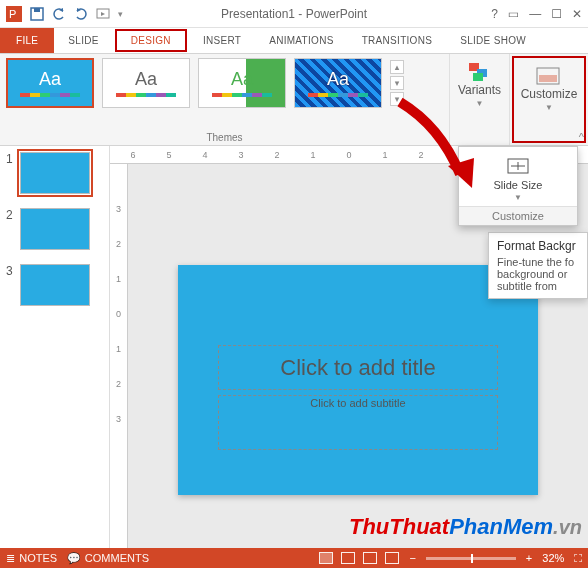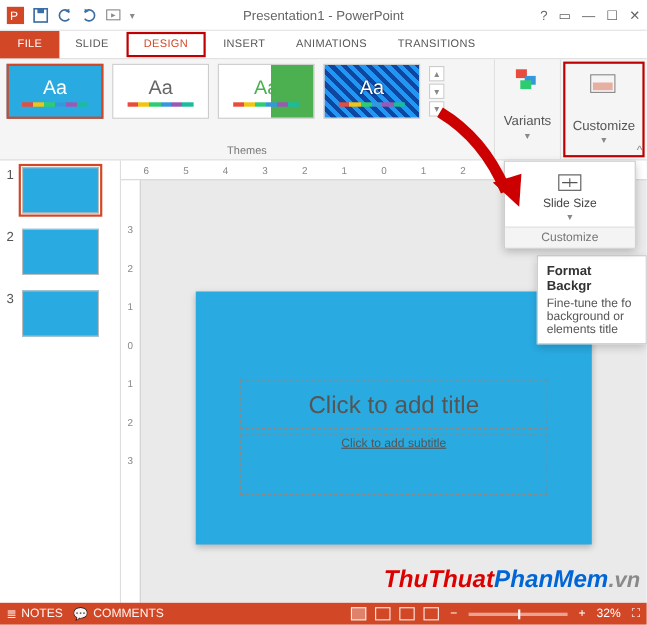--- a/index.html
+++ b/index.html
@@ -33,53 +33,53 @@
   .theme-thumb.t4 { background: repeating-linear-gradient(45deg,#2196f3 0 4px,#0d47a1 4px 8px); }
   .theme-thumb.t4 .aa { color:#fff; text-shadow:0 0 2px #003; }
   .spin { display:flex; flex-direction:column; gap:2px; }
   .spin span{ font-size:9px; color:#888; border:1px solid #ccc; width:14px; height:14px; display:flex;align-items:center;justify-content:center; background:#fff;}
   .group-label { text-align:center; font-size:10px; color:#777; margin-top:auto; }
 
   .variants-group, .customize-group { display:flex; flex-direction:column; align-items:center; padding:4px 6px; border-right:1px solid #e0e0e0; justify-content:flex-start; }
   .variants-group { width:60px; }
   .customize-group { width:74px; border:2px solid #c00000; margin:2px; }
   .big-btn-icon { width:28px; height:24px; display:flex; align-items:center; justify-content:center; margin-top:2px;}
-  .big-btn-label { font-size:12px; color:#555; margin-top:20px; text-align:center; line-height:1.1;}
+  .big-btn-label { font-size:12px; color:#555; margin-top:0; text-align:center; line-height:1.1;}
   .dd-caret { font-size:8px; color:#888; margin-top:2px;}
 
   .collapse-rib { position:absolute; right:4px; bottom:2px; font-size:11px; color:#888; }
 
   
   .main { display:flex; height: calc(568px - 28px - 26px - 92px - 20px); position:relative;}
   .sidebar { width:110px; background:#fff; border-right:1px solid #ddd; padding:6px 6px; }
   .thumb-row { display:flex; align-items:flex-start; gap:4px; margin-bottom:14px;}
   .thumb-row .num { font-size:12px; color:#555; width:10px; }
   .slide-thumb { width:70px; height:42px; background:#29abe2; border:1px solid #bbb; }
   .slide-thumb.sel { outline:2px solid #d24726; outline-offset:1px; }
 
   .editor { flex:1; position:relative; background:#eaeaea; }
   .ruler-h { height:18px; background:#fff; border-bottom:1px solid #ccc; font-size:9px; color:#888; display:flex; align-items:center; padding-left:18px; gap:26px; }
   .ruler-h span { width:10px; text-align:center;}
   .body-row { display:flex; height:calc(100% - 18px); }
   .ruler-v { width:18px; background:#fff; border-right:1px solid #ccc; font-size:9px; color:#888; display:flex; flex-direction:column; align-items:center; padding-top:40px; gap:25px; }
   .canvas-wrap { flex:1; display:flex; align-items:center; justify-content:center; padding:20px 10px;margin-top:48px; }
   .slide-canvas { width:360px; height:230px; background:#29abe2; box-shadow:0 2px 6px rgba(0,0,0,.25); position:relative; }
   .ph-title { position:absolute; left:40px; right:40px; top:80px; height:45px; border:1px dashed #888; display:flex; align-items:center; justify-content:center; color:#555; font-size:22px; }
-  .ph-sub { position:absolute; left:40px; right:40px; top:130px; height:55px; border:1px dashed #888; display:flex; align-items:flex-start; justify-content:center; color:#555; font-size:11px; padding-top:1px;text-decoration:underline; }
+  .ph-sub { position:absolute; left:40px; right:40px; top:130px; height:55px; border:1px dashed #888; display:flex; align-items:flex-start; justify-content:center; color:#555; font-size:11px; padding-top:1px; }
 
   
   .dropdown { position:absolute; top:146px; right:10px; width:120px; background:#fff; border:1px solid #c8c8c8; box-shadow:0 3px 8px rgba(0,0,0,.25); z-index:20; }
   .dd-row { display:flex; }
   .dd-item { flex:1; display:flex; flex-direction:column; align-items:center; padding:6px 2px 4px; font-size:11px; color:#444; cursor:pointer; }
   .dd-item.hl { outline:2px solid #d24726; outline-offset:-2px; }
   .dd-item .ic { height:26px; display:flex; align-items:center; justify-content:center; }
   .dd-footer { border-top:1px solid #e0e0e0; text-align:center; font-size:11px; color:#777; padding:3px 0; background:#f4f4f4;}
 
   .tooltip { position:absolute; top:232px; right:0; width:100px; background:#fff; border:1px solid #c8c8c8; box-shadow:0 3px 8px rgba(0,0,0,.2); padding:6px 8px; font-size:11px; color:#555; z-index:19; }
-  .tooltip .tt-title { font-weight:bold; color:#333; margin-bottom:3px; font-size:12px; }
+  .tooltip .tt-title { font-weight:normal; color:#333; margin-bottom:3px; font-size:12px; }
 
   
   .arrow { position:absolute; top:96px; right:108px; z-index:21; pointer-events:none;}
 
   
   .watermark { position:absolute; right:6px; bottom:28px; font-size:22px; font-style:italic; font-weight:bold; z-index:30; pointer-events:none; }
   .wm1{color:#dc0000;} .wm2{color:#0066d6;} .wm3{color:#8a8a8a; font-style:italic; font-weight:bold; font-size:20px;}
 
   
   .status { position:absolute; bottom:0; left:0; right:0; height:20px; background:#d24726; color:#fff; display:flex; align-items:center; font-size:11px; padding:0 6px; gap:10px; }
@@ -138,20 +138,21 @@
   </div>
 </div>
 
 <div class="tabs">
   <div class="tab file">FILE</div>
   <div class="tab">SLIDE</div>
   <div class="tab active-outline">DESIGN</div>
   <div class="tab">INSERT</div>
   <div class="tab">ANIMATIONS</div>
   <div class="tab">TRANSITIONS</div>
+  <div class="tab">SLIDE SHOW</div>
 </div>
 
 <div class="ribbon">
   <div class="themes-group">
     <div class="theme-row">
       <div class="theme-thumb sel">
           <span class="aa">Aa</span>
           <div class="stripe"></div>
         </div>
       <div class="theme-thumb">
@@ -212,21 +213,21 @@
       </div>
       <span style="text-align:center;line-height:1.1;">Slide Size</span>
       <span class="dd-caret">▼</span>
     </div>
   </div>
   <div class="dd-footer">Customize</div>
 </div>
 
 <div class="tooltip">
   <div class="tt-title">Format Backgr</div>
-  <div>Fine-tune the fo background or elements title</div>
+  <div>Fine-tune the fo background or subtitle from</div>
 </div>
 
 <div class="arrow">
   <svg width="90" height="100">
       <path d="M10 6 Q50 30 70 78" stroke="#cc0000" stroke-width="10" fill="none"></path>
       <path d="M58 70 L82 92 L84 62 Z" fill="#cc0000"></path>
     </svg>
 </div>
 
 <div class="main">

